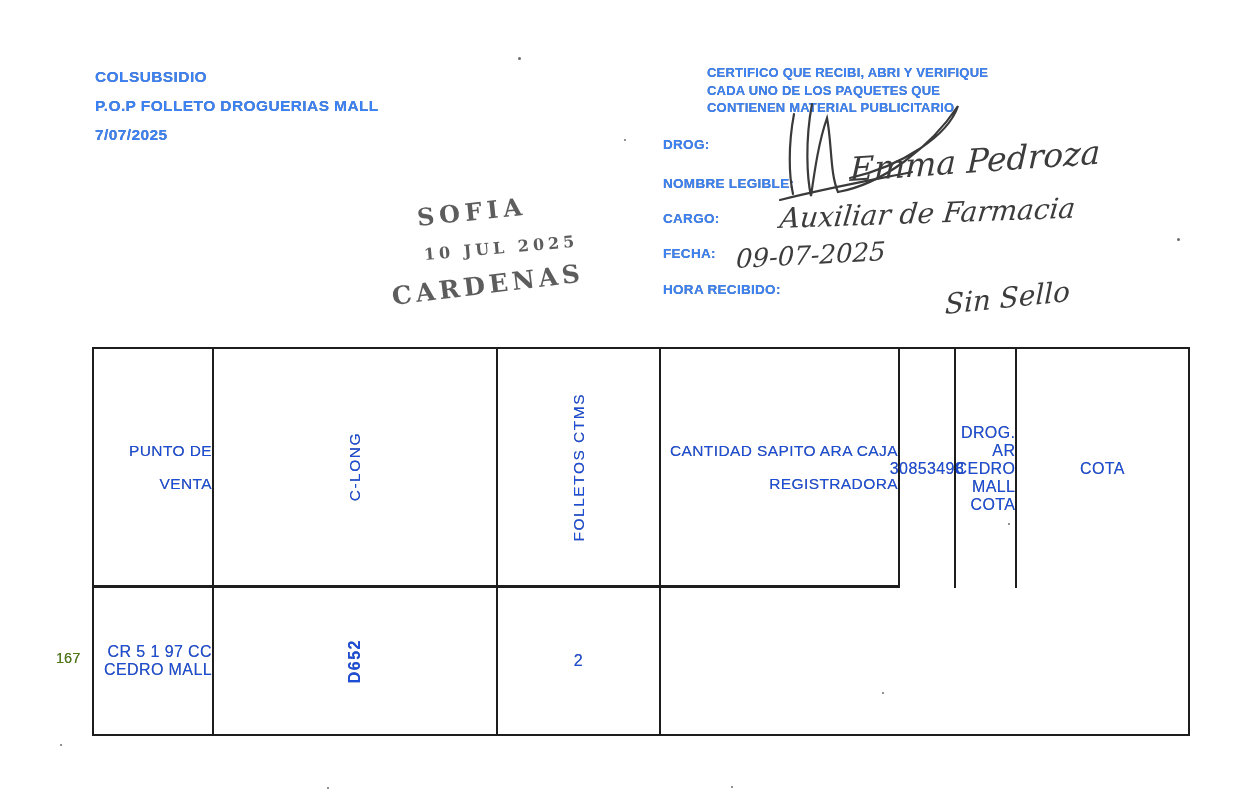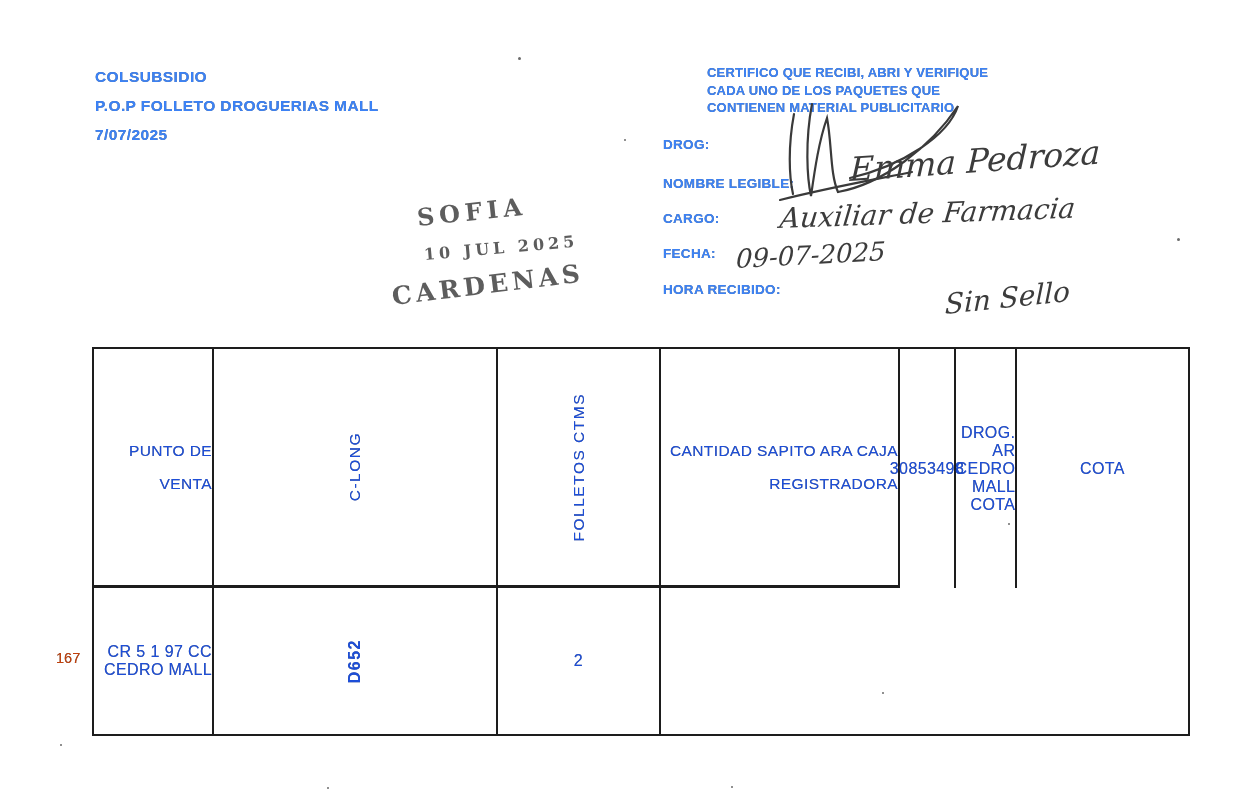--- a/index.html
+++ b/index.html
@@ -53,21 +53,21 @@
     display:flex; align-items:center; justify-content:center; text-align:right;
     padding:6px 0; font-size:15.5px; letter-spacing:.4px; color:#1d4ed8;
     text-shadow:0 0 .5px rgba(20,20,20,.55);
   }
   .cell:nth-child(7n) { border-right:none; }
   .hcell { border-bottom:3px solid #1d1d1d; line-height:2.15; }
   .vtext { writing-mode:vertical-rl; transform:rotate(180deg); letter-spacing:1.5px; }
   .dcell { font-size:16px; }
   .b { font-weight:bold; }
 
-  .rownum { position:absolute; left:56px; top:650px; font-size:14.5px; color:#c2410c; }
+  .rownum { position:absolute; left:56px; top:650px; font-size:14.5px; color:#4d7c0f; }
 
   
   .dot { position:absolute; background:#6b6b6b; border-radius:50%; }
 </style>
 </head>
 <body>
 
 <div class="doc">
 
   <div class="hdr-left print">

